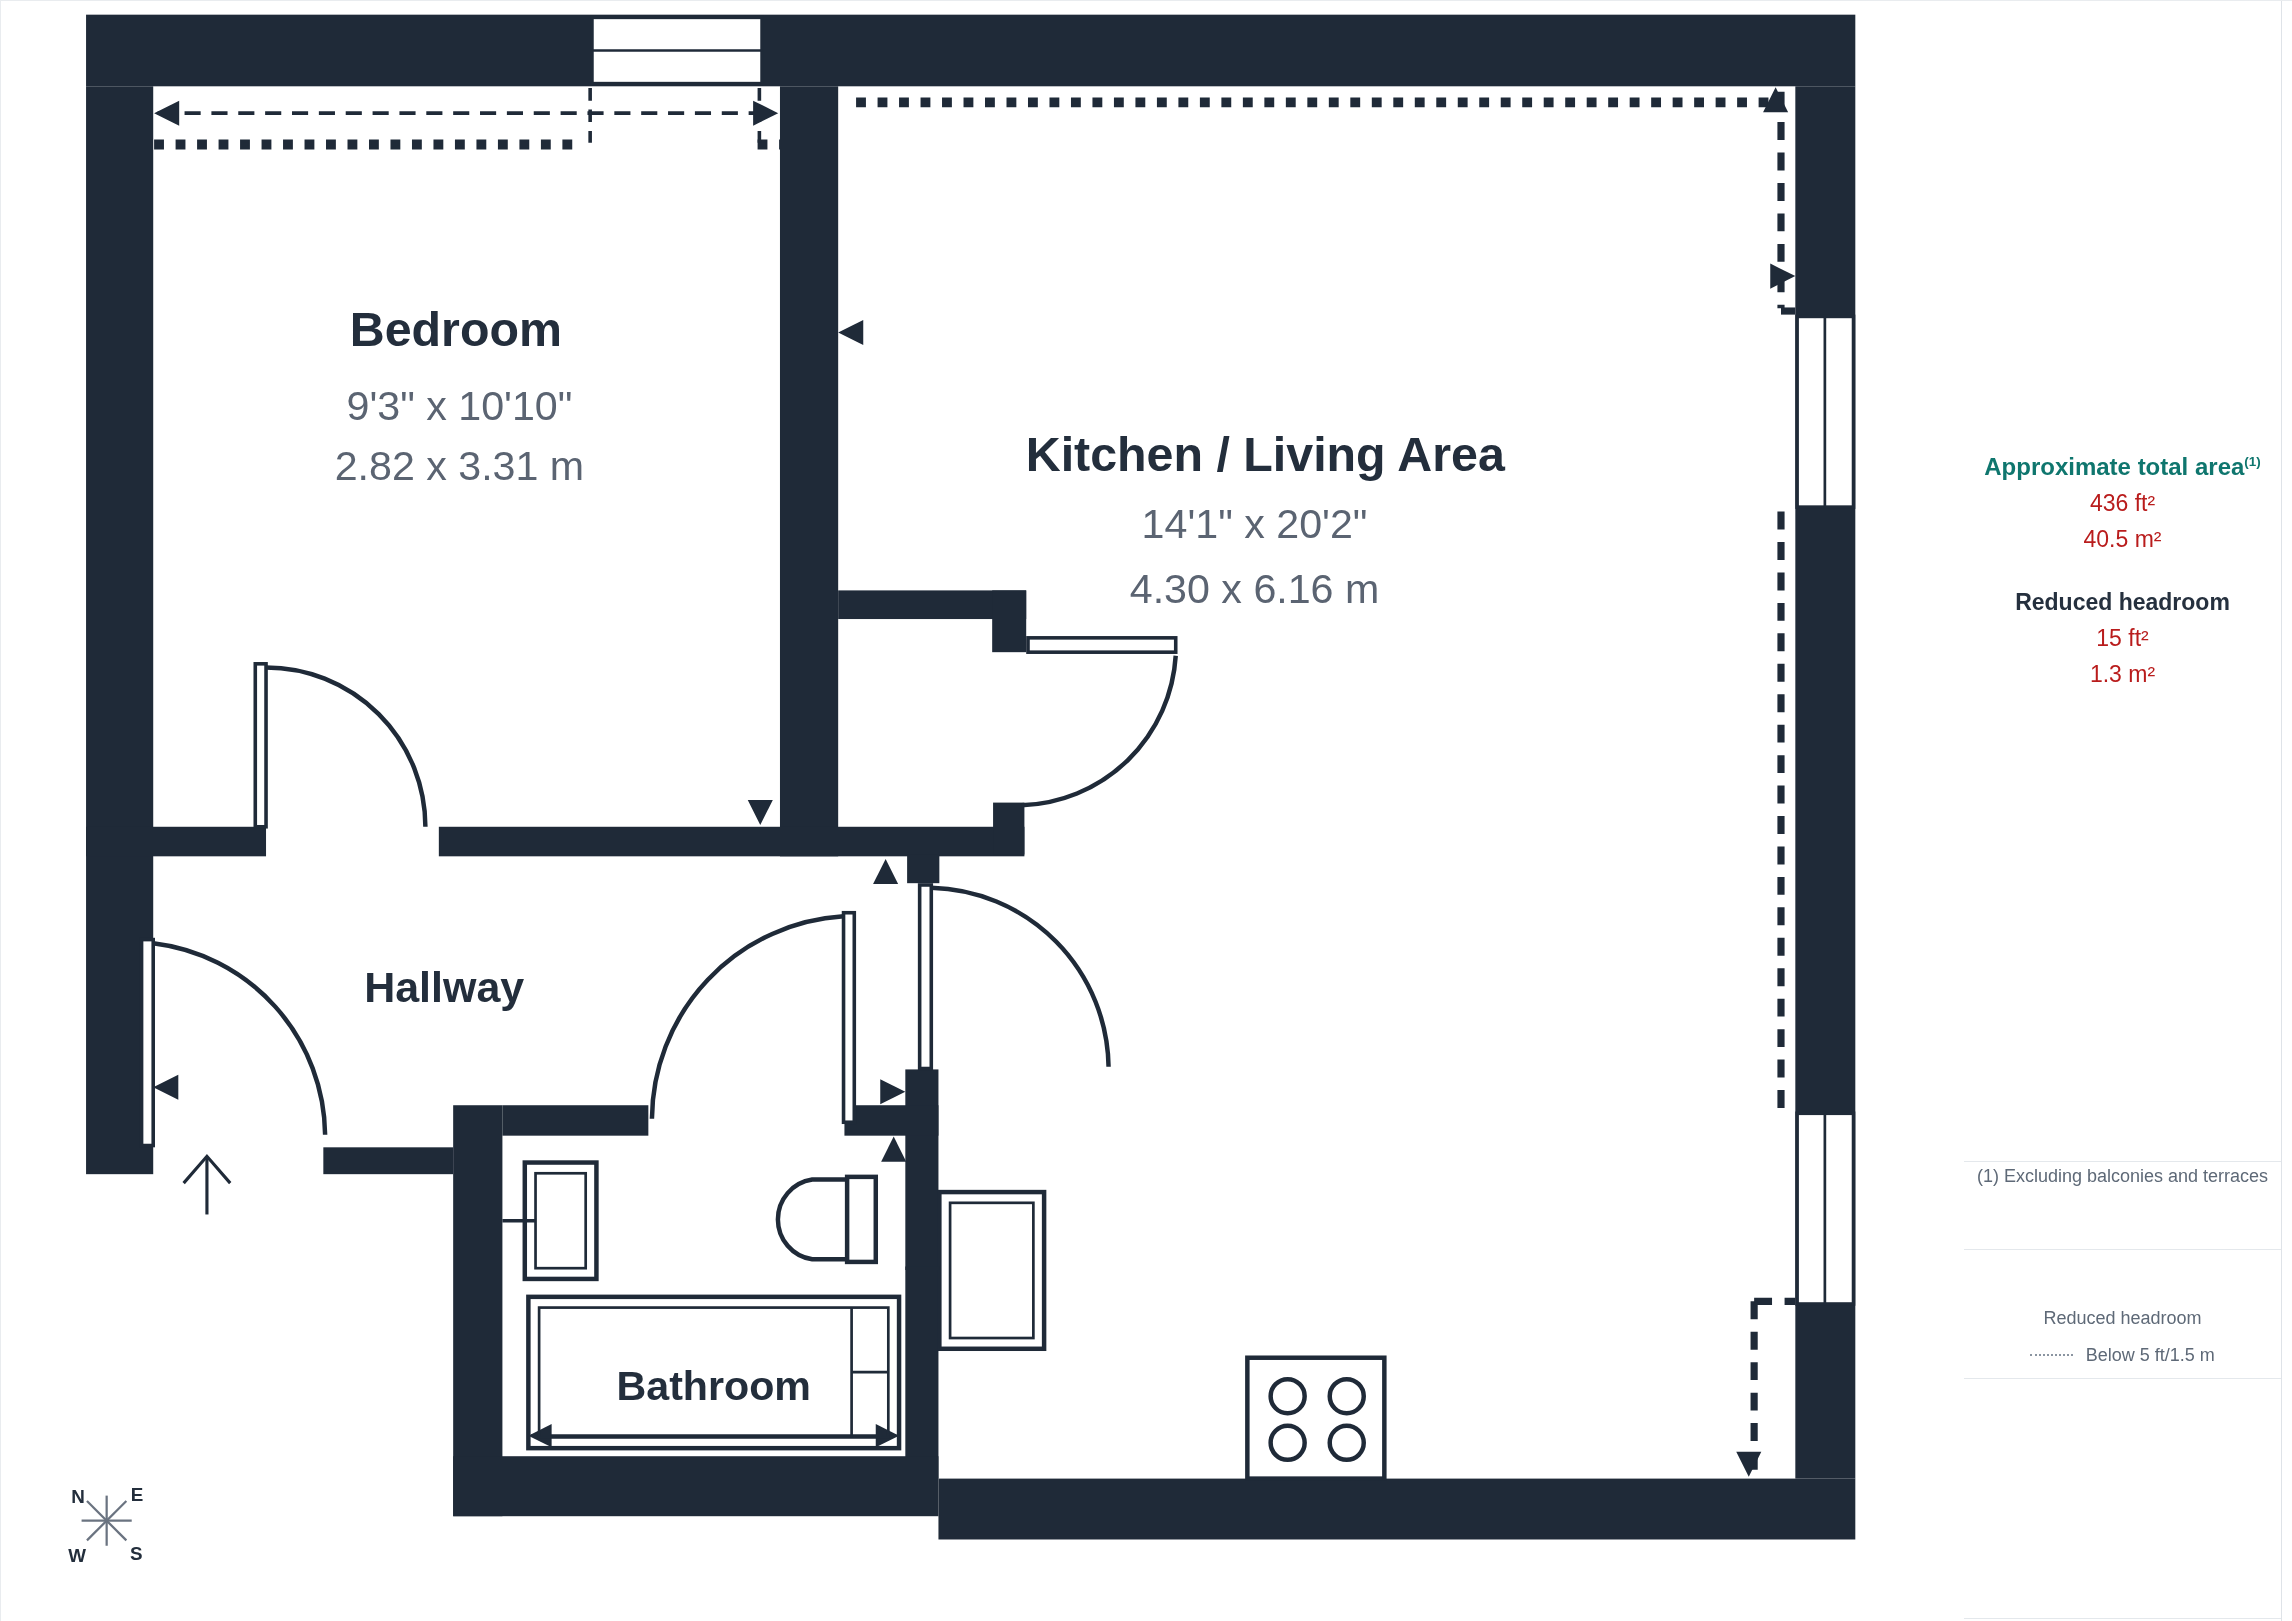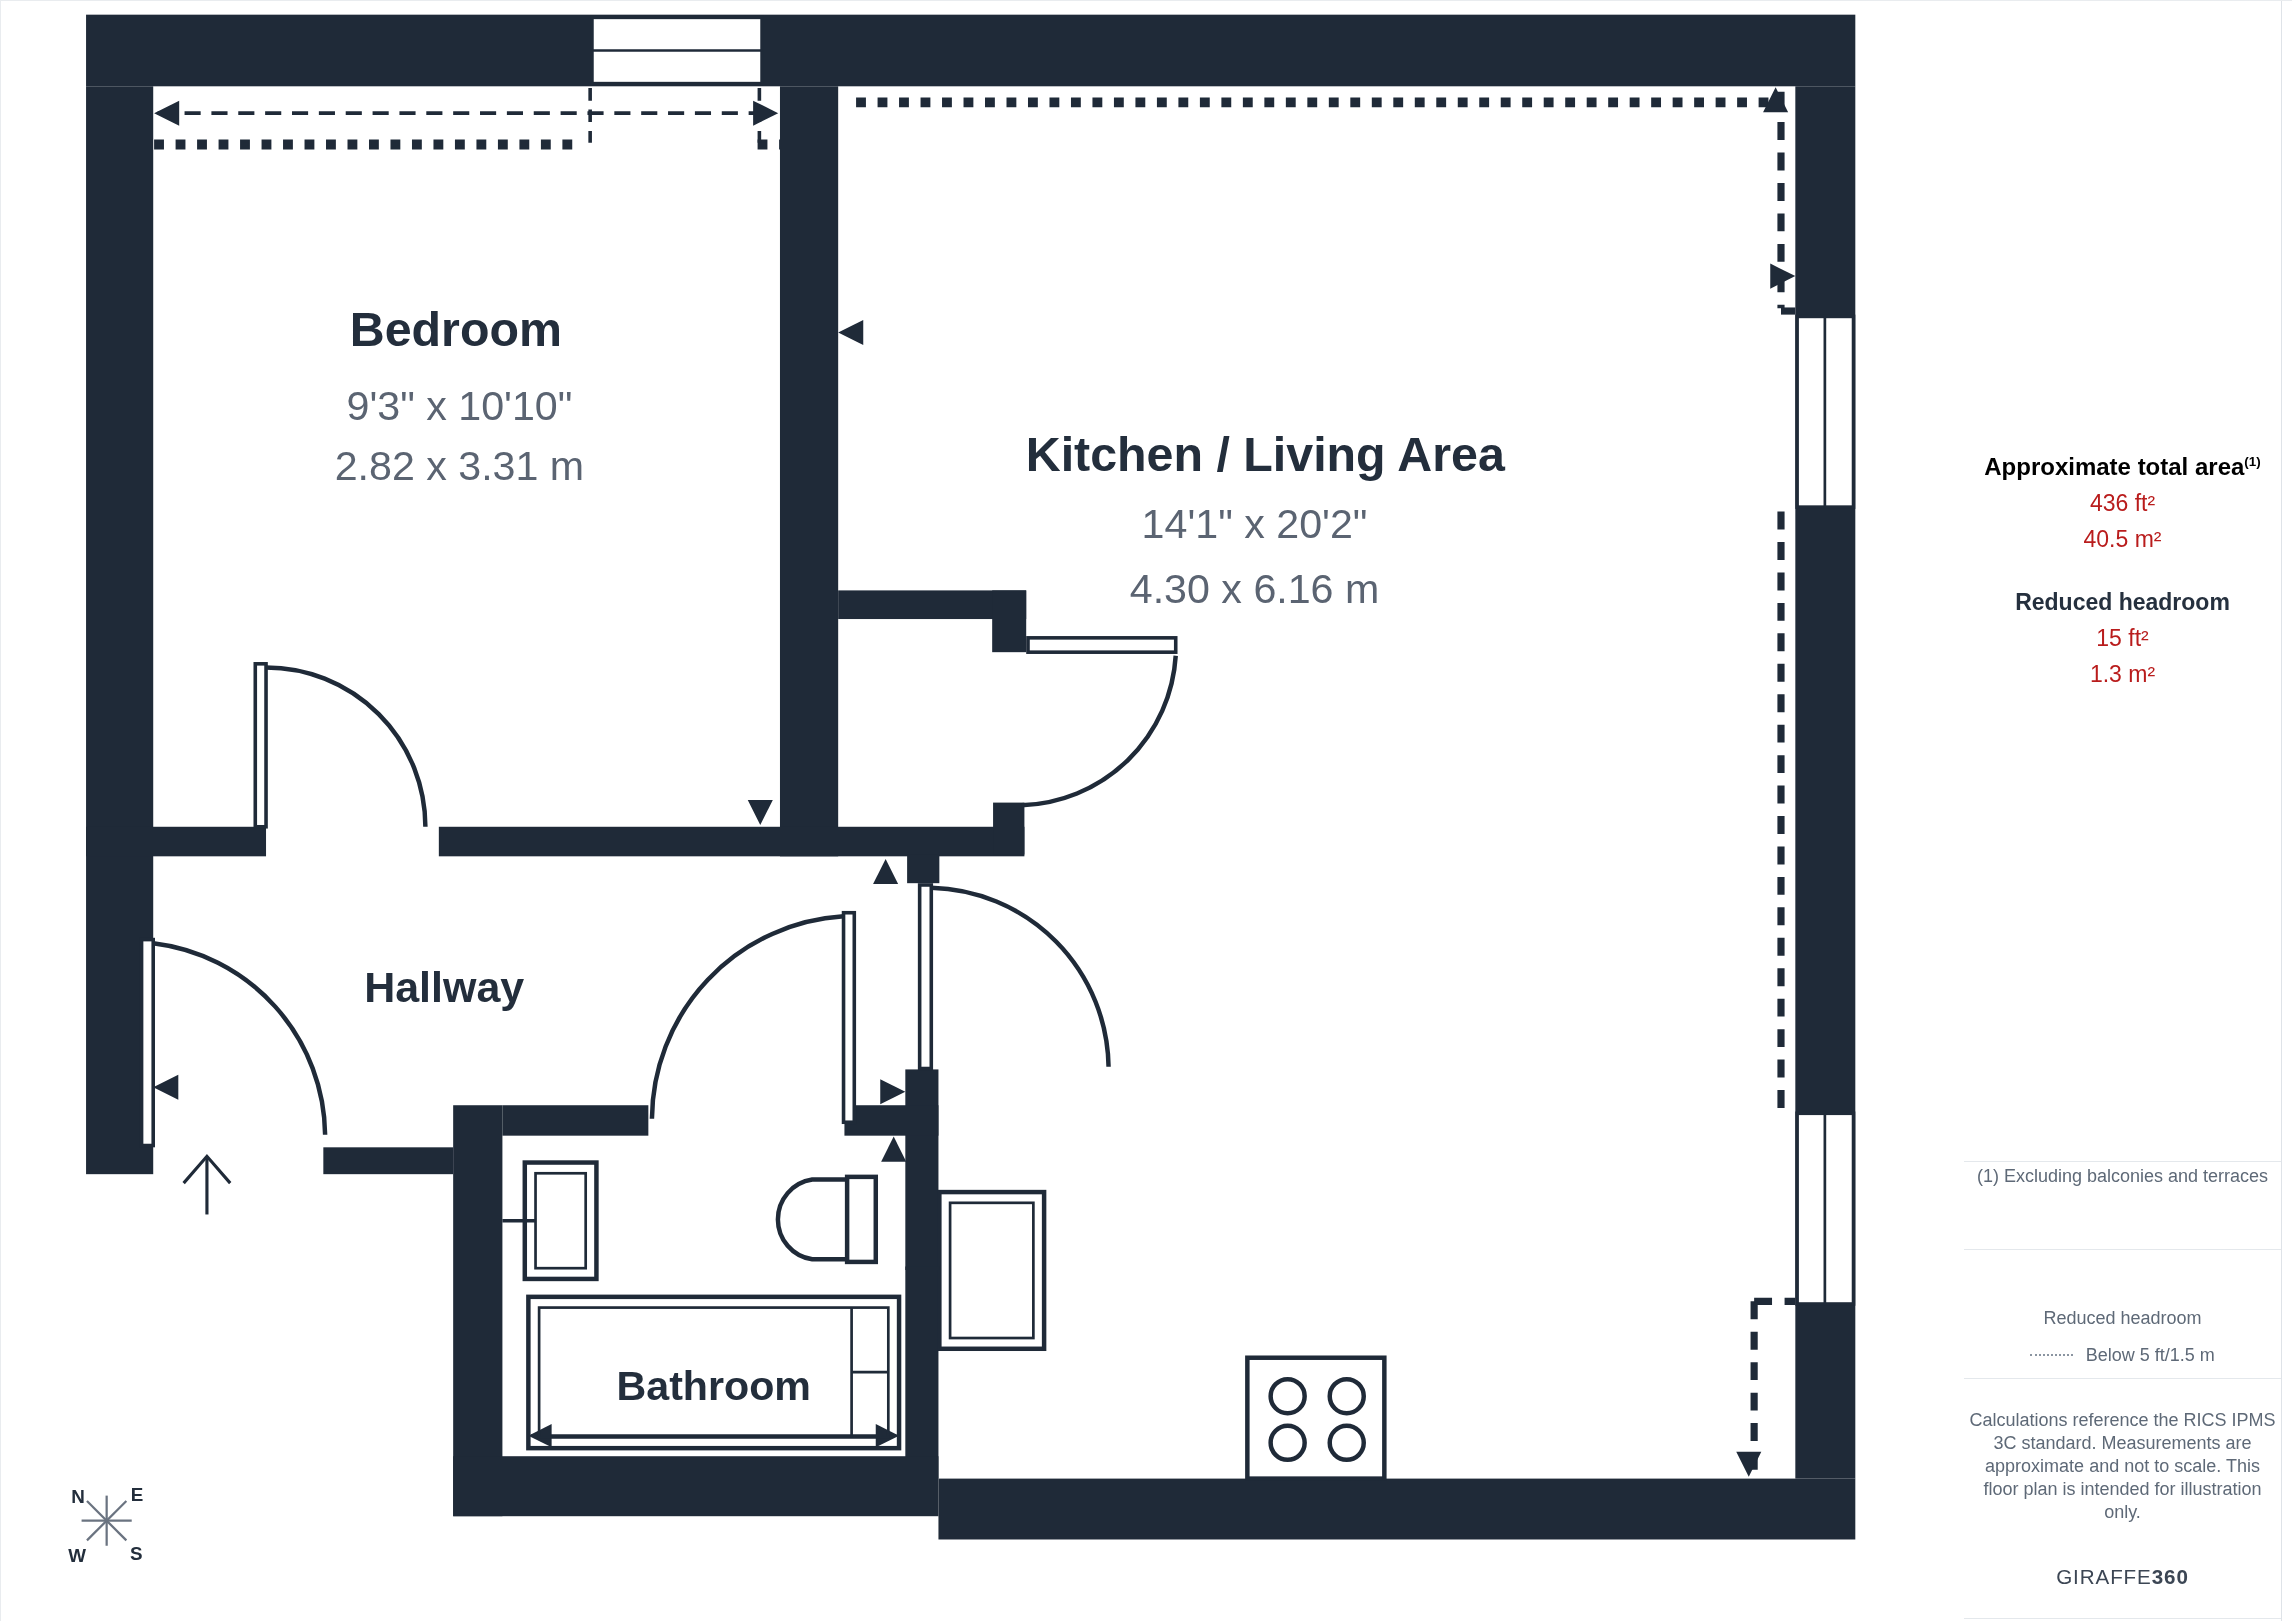--- a/index.html
+++ b/index.html
@@ -17,21 +17,21 @@
   .room-title{font-weight:bold;fill:#232e3c;}
   .room-dim{fill:#5b6472;}
   
   .sidebar{
     position:absolute;left:1963px;top:0;width:317px;height:1622px;
     border-right:1.8px solid #dfe3e8;
     color:#232e3c;
   }
   .sidebar .sep{position:absolute;left:0;width:100%;border-top:1.8px solid #e4e8ec;}
   .sec{position:absolute;left:0;width:100%;text-align:center;}
-  .area-label{font-size:24px;font-weight:bold;color:#000000;}
+  .area-label{font-size:24px;font-weight:bold;color:#0f766e;}
   .sup{font-size:13.4px;vertical-align:super;font-weight:bold;}
   .area-value{font-size:23px;color:#b91c1c;margin-top:9px;}
   .rh-label{font-size:23px;font-weight:bold;color:#25303e;margin-top:36px;}
   .small-gray{font-size:18px;color:#5e6977;line-height:23px;}
   .legend-dash{
     display:inline-block;width:43px;height:2.7px;vertical-align:middle;
     border-top:2.7px dotted #8b95a1;margin-right:12.5px;
   }
   .brand{font-size:20.6px;letter-spacing:0.9px;color:#3c4654;margin-top:41px;}
   .brand b{font-weight:bold;}
@@ -222,25 +222,17 @@
 
     <div class="sec small-gray" style="top:1306px;">
       <div>Reduced headroom</div>
       <div style="margin-top:14.3px;">
         <span class="legend-dash"></span><span>Below 5 ft/1.5 m</span>
       </div>
     </div>
 
     <div class="sep" style="top:1377px;"></div>
 
-    <div class="sec small-gray" style="top:1408px;">
-      <div>Calculations reference the RICS IPMS</div>
-      <div>3C standard. Measurements are</div>
-      <div>approximate and not to scale. This</div>
-      <div>floor plan is intended for illustration</div>
-      <div>only.</div>
-      <div class="brand"><span>GIRAFFE</span><b>360</b></div>
-    </div>
 
     <div class="sep" style="top:1617px;"></div>
   </div>
 </div>
 
 
 </body></html>

